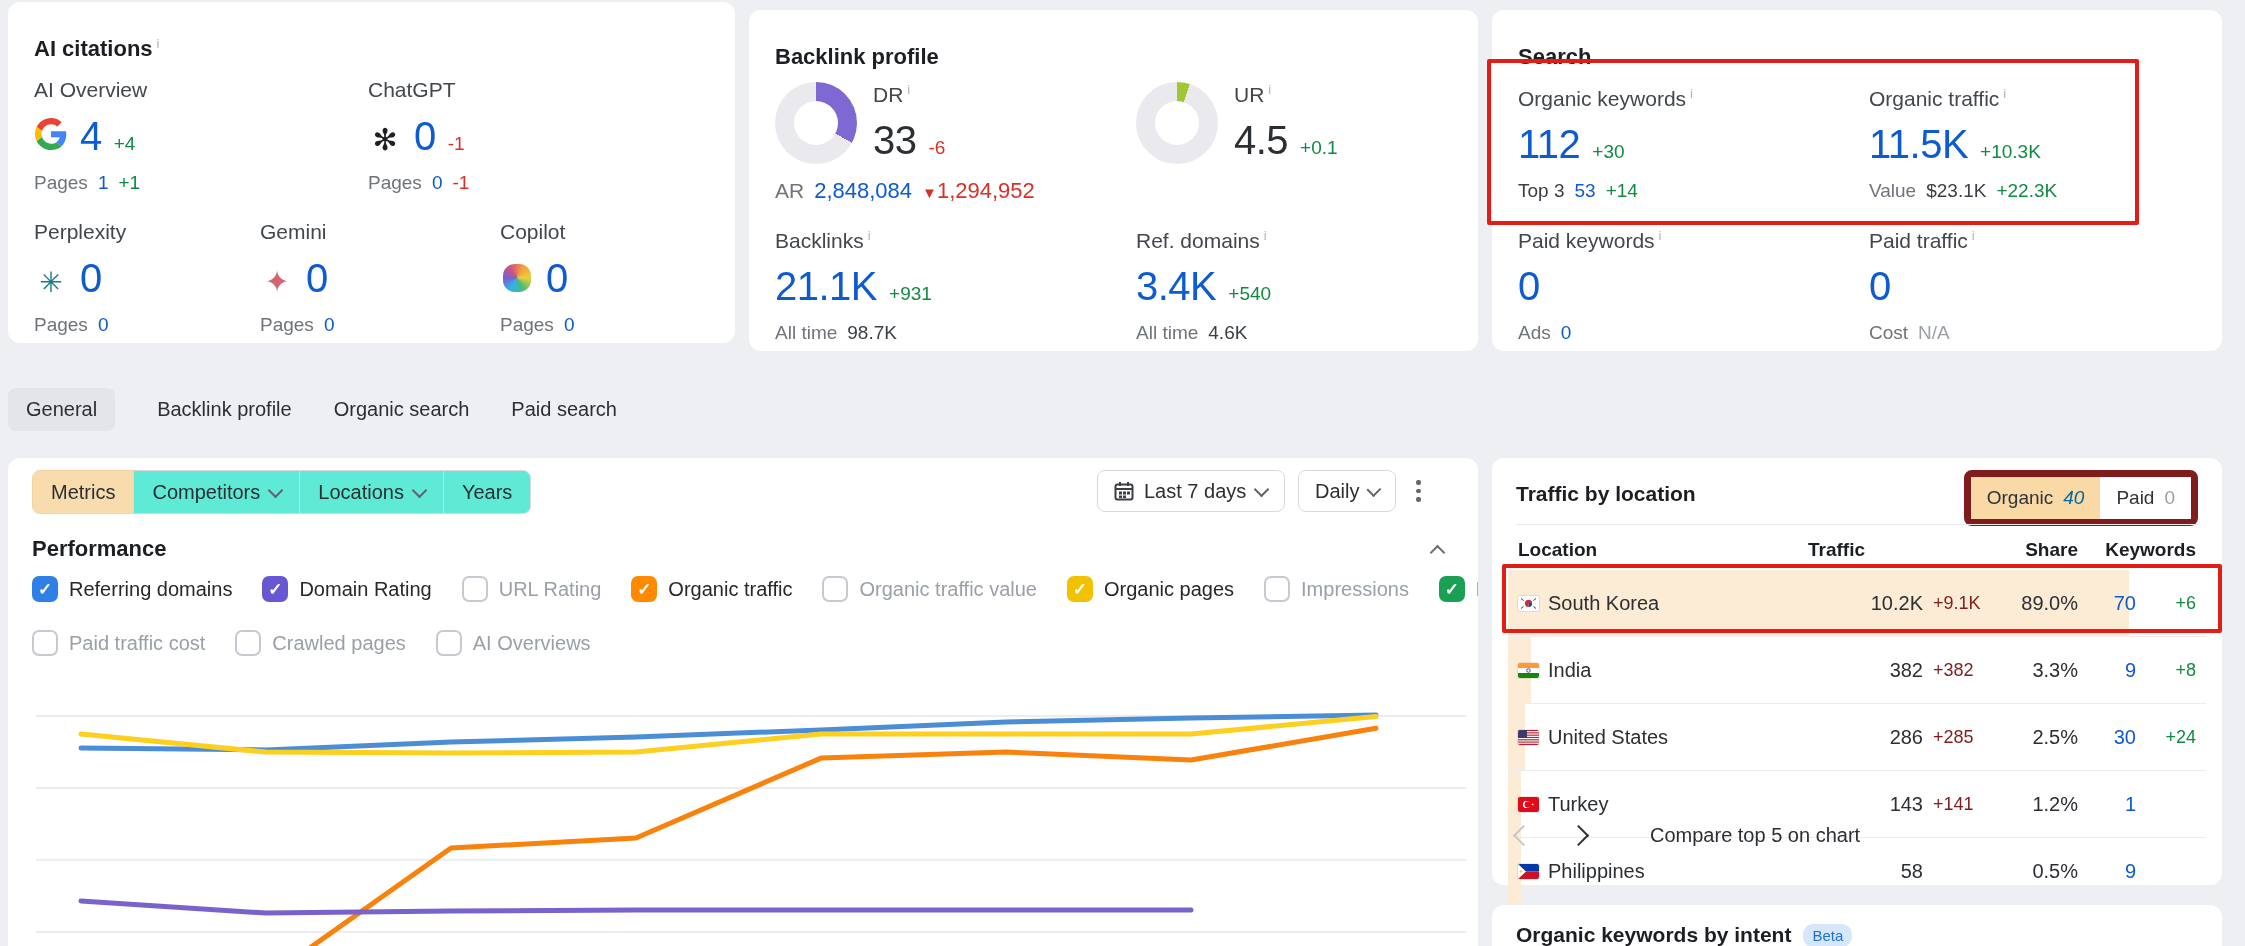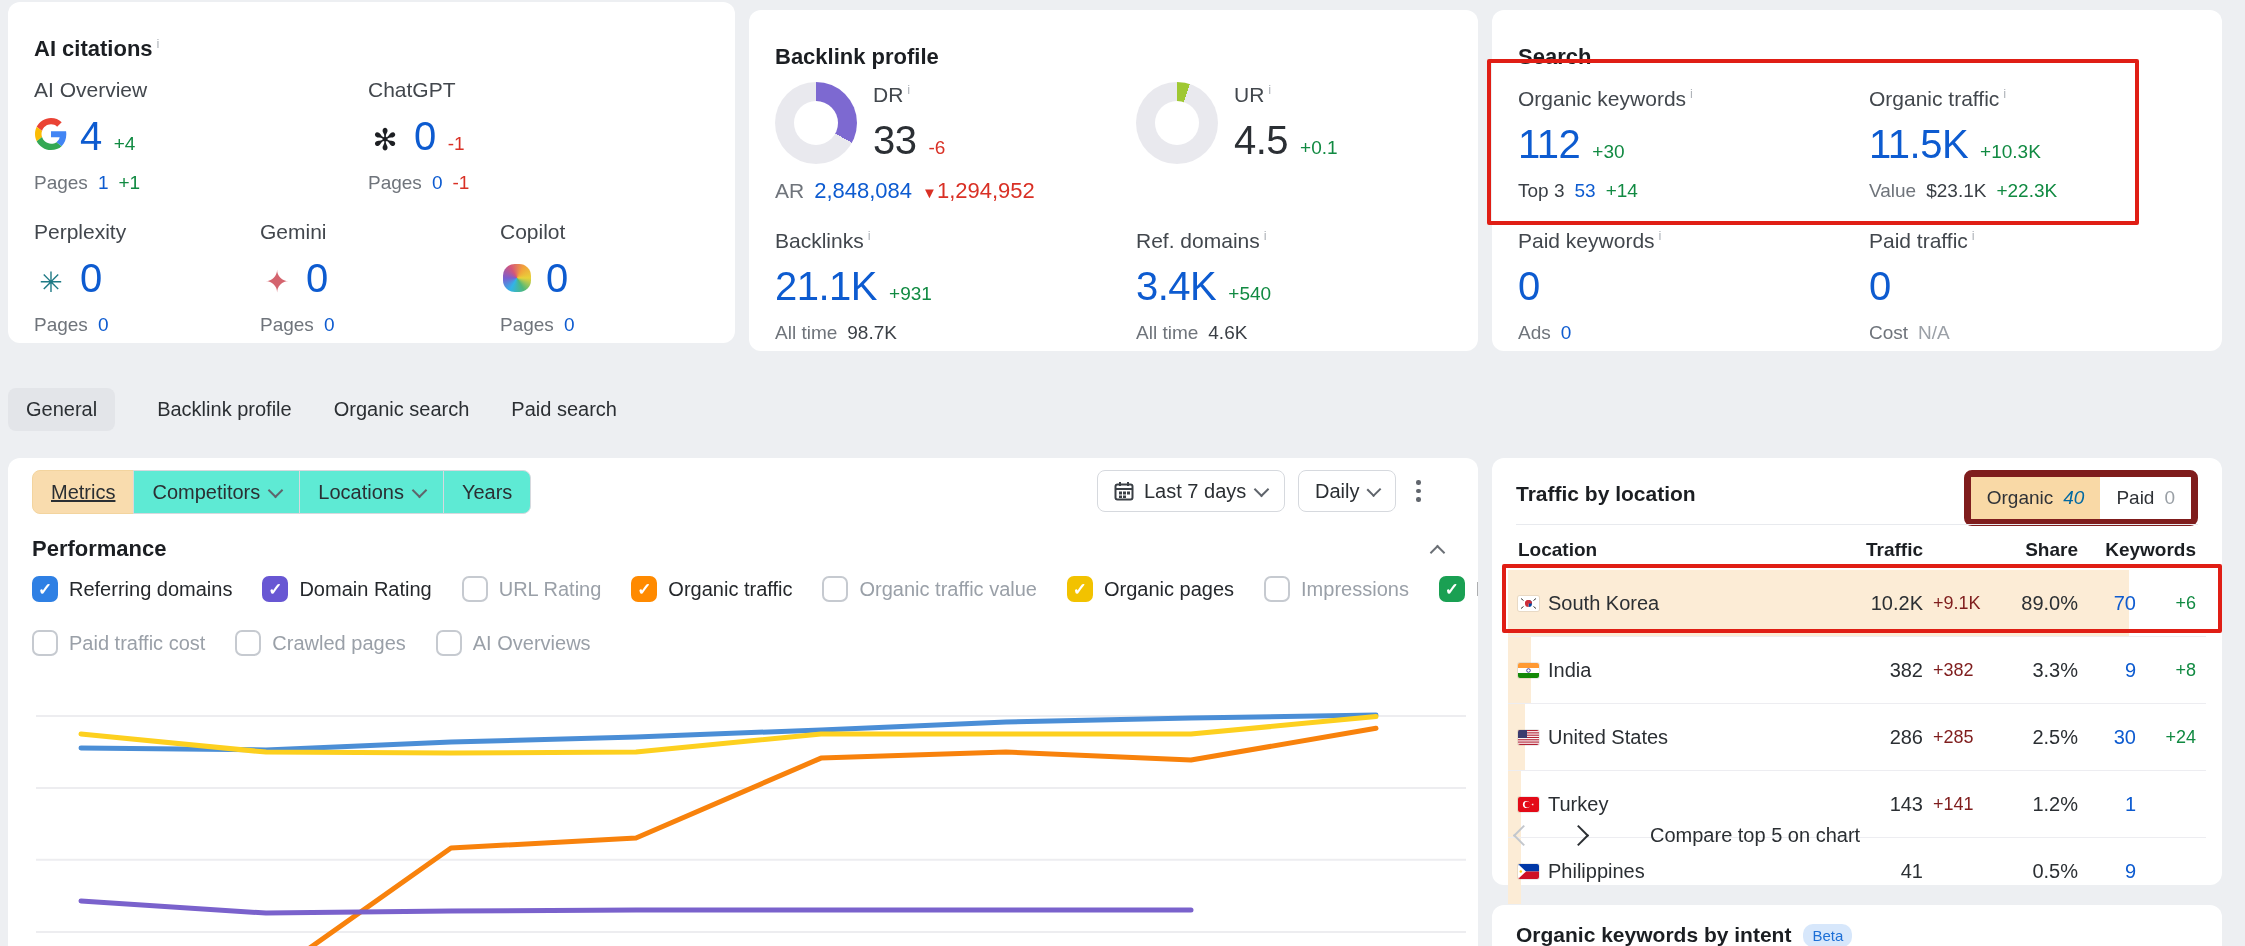--- a/index.html
+++ b/index.html
@@ -39,21 +39,21 @@
   
   .tabs{position:absolute;left:8px;top:384px;display:flex;align-items:center;gap:42px;height:50px;}
   .tab{font-size:20px;color:#2b2f33;padding:10px 0;cursor:pointer;}
   .tab.active{background:#e3e5e9;border-radius:8px;padding:10px 18px;}
 
   
   .card-main{left:8px;top:458px;width:1470px;height:488px;border-radius:12px 12px 0 0;overflow:hidden;}
   .seg-group{position:absolute;left:24px;top:12px;display:flex;}
   .seg{border:1px solid #d6d9de;margin-left:-1px;height:42px;line-height:42px;padding:0 18px;
        background:#5eead4;font-size:20px;color:#2b2f33;display:flex;align-items:center;cursor:pointer;}
-  .seg:first-child{border-radius:8px 0 0 8px;margin-left:0;background:#f9dcae;border-color:#f3d49e;text-decoration:underline;}
+  .seg:first-child{border-radius:8px 0 0 8px;margin-left:0;background:#f9dcae;border-color:#f3d49e;}
   .seg:last-child{border-radius:0 8px 8px 0;}
   .chev{width:9px;height:9px;border-right:2px solid #5f646b;border-bottom:2px solid #5f646b;
         display:inline-block;transform:rotate(45deg);margin-left:10px;margin-top:-4px;}
   .chev-up{transform:rotate(-135deg);margin-top:6px;}
   .btn{position:absolute;top:12px;height:42px;border:1px solid #d6d9de;border-radius:8px;background:#fff;
        display:flex;align-items:center;padding:0 16px;font-size:20px;color:#2b2f33;cursor:pointer;box-sizing:border-box;}
   .btn-date{left:1089px;width:188px;}
   .btn-daily{left:1290px;width:98px;}
   .kebab{position:absolute;left:1408px;top:22px;display:flex;flex-direction:column;gap:4px;cursor:pointer;}
   .kebab i{width:4.5px;height:4.5px;border-radius:50%;background:#61666d;}
@@ -76,21 +76,21 @@
   .tcard-title{position:absolute;left:24px;top:24px;font-size:21px;font-weight:700;color:#1b1e22;}
   .toggle{position:absolute;right:24px;top:12px;display:flex;border:7px solid #7f1d1d;border-radius:8px;overflow:hidden;}
   .tog{height:42px;display:flex;align-items:center;gap:10px;padding:0 16px;font-size:19px;color:#2f3237;cursor:pointer;background:#fff;}
   .tog .cnt{color:#9aa0a6;}
   .tog.on{background:#f9d9a6;}
   .tog.on .cnt{color:#0369a1;font-style:italic;}
   .t-divider{position:absolute;left:24px;right:24px;top:66px;border-top:1px solid #e8eaee;}
   .t-header{position:absolute;left:26px;right:26px;top:74px;height:36px;display:flex;align-items:center;
             font-size:19px;font-weight:700;color:#1b1e22;}
   .h-loc{flex:1;}
-  .h-traffic{width:115px;text-align:right;}
+  .h-traffic{width:115px;}
   .h-sp{width:80px;}
   .h-share{width:75px;text-align:right;}
   .h-kw{width:118px;text-align:right;}
   #trows{position:absolute;left:16px;right:16px;top:112px;}
   .trow{position:relative;height:48px;display:flex;align-items:center;padding:9px 10px;font-size:20px;color:#2b2f33;}
   .trow + .trow{border-top:1px solid #ededf1;}
   .share-fill{position:absolute;left:0;top:0;bottom:0;background:#fcecd6;z-index:0;}
   .trow > span{position:relative;z-index:1;}
   .c-flag{width:30px;display:flex;align-items:center;}
   .c-name{flex:1;}
@@ -538,21 +538,21 @@
           <div class="share-fill" style="width: 1.8%;"></div>
           <span class="c-flag">
             <svg class="flag-svg" viewBox="0 0 21 15">
               <rect width="21" height="7.5" fill="#0038a8"></rect>
               <rect y="7.5" width="21" height="7.5" fill="#ce1126"></rect>
               <path d="M0 0l8 7.5L0 15z" fill="#fff"></path>
               <circle cx="2.8" cy="7.5" r="1.2" fill="#fcd116"></circle>
             </svg>
           </span>
           <span class="c-name">Philippines</span>
-          <span class="c-traffic">41</span>
+          <span class="c-traffic">58</span>
           <span class="c-tdelta"></span>
           <span class="c-share">0.5%</span>
           <span class="c-kw">9</span>
           <span class="c-kwd"></span>
         </div>
       </div>
     <div class="pager">
       <i class="pchev prev"></i>
       <i class="pchev next"></i>
       <span class="compare">Compare top 5 on chart</span>

